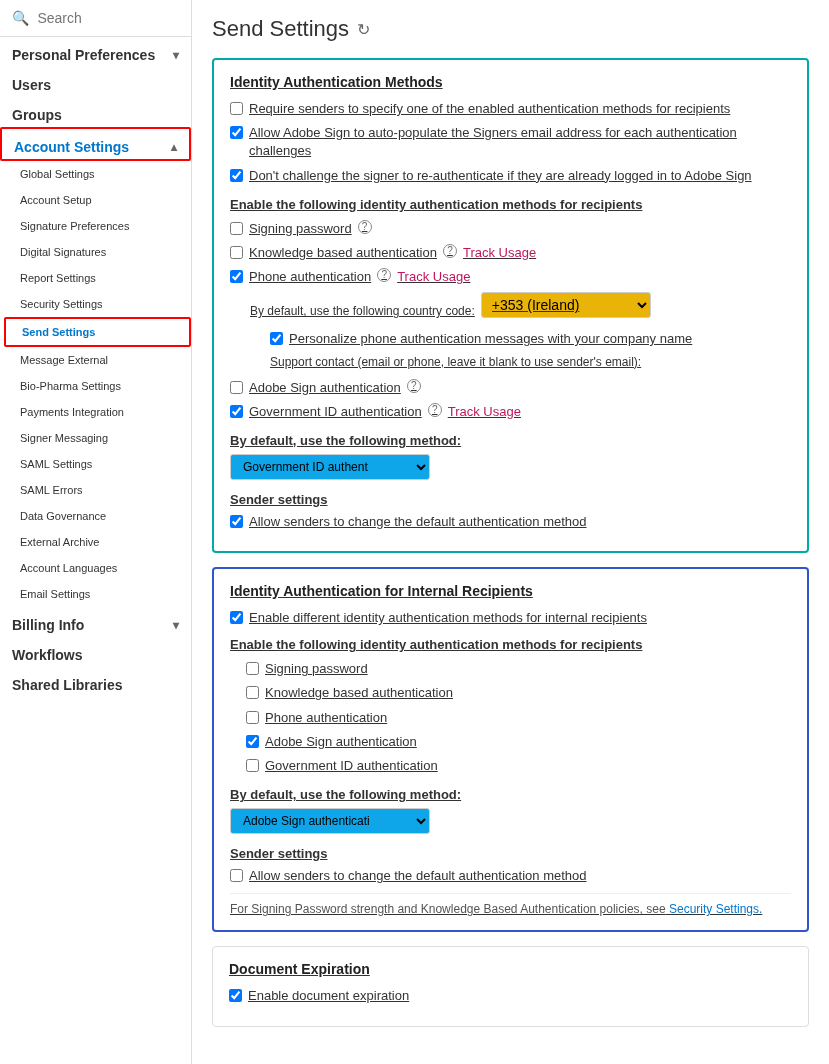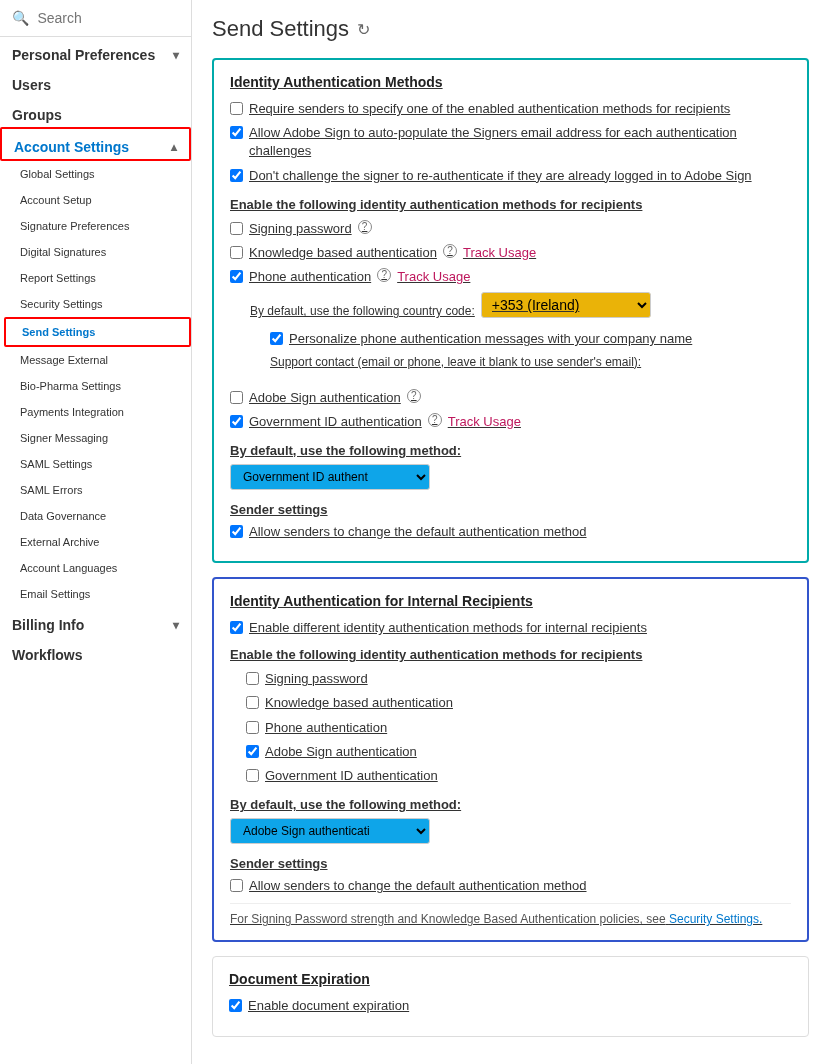--- a/index.html
+++ b/index.html
@@ -161,21 +161,21 @@
       appearance: auto;
     }
 
     .indented { margin-left: 20px; }
     .indented2 { margin-left: 40px; }
 
     .support-contact-row {
       display: flex;
       align-items: flex-start;
       gap: 6px;
-      margin-bottom: 20px;
+      margin-bottom: 10px;
       font-size: 12px;
       margin-left: 40px;
     }
     .support-contact-input {
       border: 1px solid #ccc;
       border-radius: 3px;
       padding: 3px 6px;
       font-size: 12px;
       width: 180px;
     }
@@ -268,20 +268,23 @@
 
   <div class="sidebar-section">
     <span>Billing Info</span>
     <span class="arrow-down">▾</span>
   </div>
 
   <div class="sidebar-section">
     <span>Workflows</span>
   </div>
 
+  <div class="sidebar-section">
+    <span>Shared Libraries</span>
+  </div>
 </div>
 
 <div id="main">
 
   <div class="page-title">
     <span>Send Settings</span>
     <span class="refresh-icon">↻</span>
   </div>
 
   <div class="section-box">

